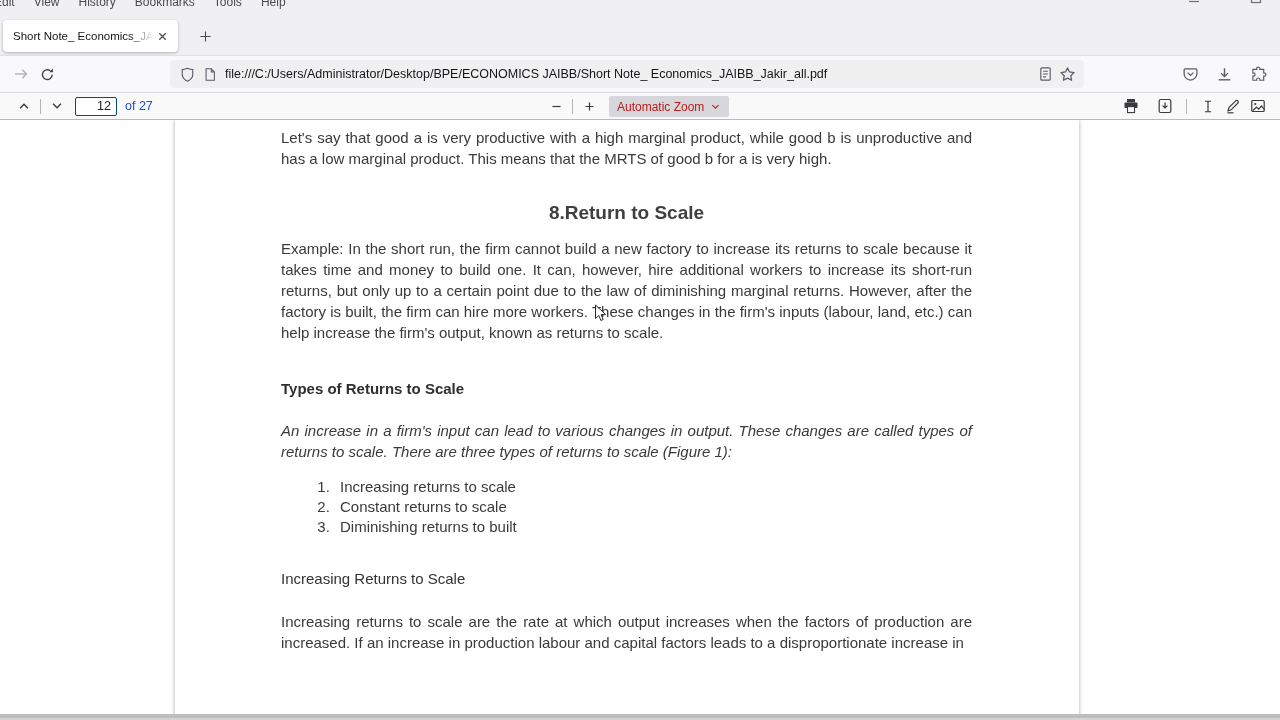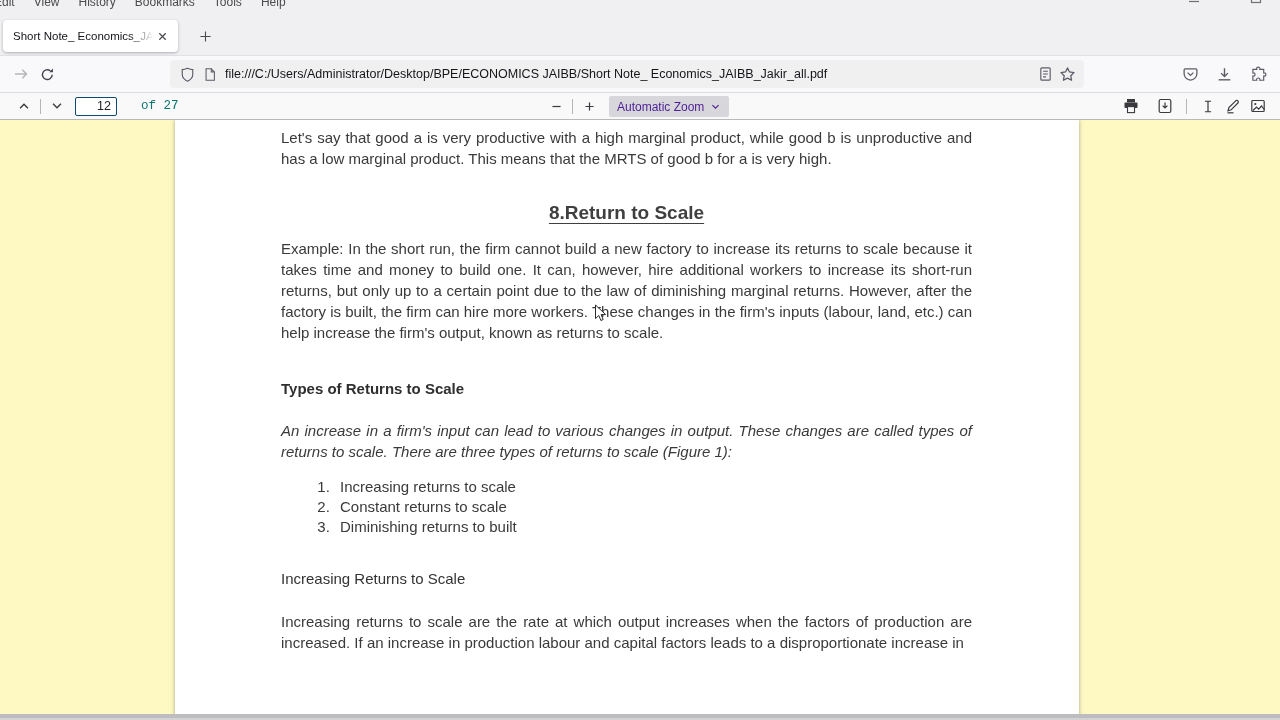--- a/index.html
+++ b/index.html
@@ -34,36 +34,36 @@
   .nav-right { margin-left:auto; display:flex; align-items:center; gap:14px; padding-right:12px; color:#5b5b66; }
   .nav-right .nav-icon { width:20px; height:20px; display:flex; align-items:center; justify-content:center; }
 
   
   .pdf-toolbar { height:27px; background:#f9f9fa; border-bottom:1px solid #b9b9bb; position:relative;
                  display:flex; align-items:center; padding:0 12px 0 14px; color:#3b3b3f; }
   .tb-btn { width:20px; height:20px; display:flex; align-items:center; justify-content:center; }
   .tb-sep { width:1px; height:15px; background:#b5b5b7; margin:0 6px; }
   .page-input { width:42px; height:19px; margin-left:8px; border:1px solid #0c4a6e; border-radius:2px;
                 background:#fff; font:12.5px "Liberation Sans", sans-serif; color:#202124; text-align:right; padding-right:5px; }
-  .page-count { margin-left:24px; font-size:12.5px; color:#0f766e;font-family:Liberation Mono, monospace; }
+  .page-count { margin-left:8px; font-size:12.5px; color:#1d4ed8; }
   .zoom-group { position:absolute; left:546px; top:0; height:27px; display:flex; align-items:center; }
   .zoom-select { margin-left:10px; width:120px; height:21px; background:#d7d7db; border-radius:2px;
-                 display:flex; align-items:center; padding:0 8px; font-size:12px; color:#4c1d95; }
+                 display:flex; align-items:center; padding:0 8px; font-size:12px; color:#b91c1c; }
   .zoom-select .zoom-label { flex:1; }
   .tb-right { margin-left:auto; display:flex; align-items:center; }
   .tb-right .gap-lg { width:14px; } .tb-right .gap-sm { width:5px; }
 
   
-  .content { position:relative; height:598px; background:#fef9c3; overflow:hidden; }
+  .content { position:relative; height:598px; background:#ffffff; overflow:hidden; }
   .pdf-page { position:absolute; left:175px; top:0; width:904px; height:640px; background:#fff;
               box-shadow:0 0 4px rgba(0,0,0,.35); padding:7px 107px 0 106px; }
   .page-text { font-size:15px; line-height:21px; color:#3a3a3a; }
   .page-text p { text-align:justify; }
   .doc-heading { text-align:center; font-size:19px; font-weight:bold; color:#3f3f3f;
-                 text-decoration:underline; text-underline-offset:4px; margin-top:33px; }
+                 text-underline-offset:4px; margin-top:33px; }
   .p2 { margin-top:37px; }
   .p3 { margin-top:15px; }
   .sub-bold { margin-top:35px; font-weight:bold; color:#2f2f2f; }
   .p4 { margin-top:21px;font-style:italic; }
   .doc-list { margin-top:15px; padding-left:53px; }
   .doc-list li { padding-left:6px; line-height:20px; }
   .sub-plain { margin-top:31px; color:#333; }
   .p5 { margin-top:22px; }
   .bottom-strip { position:absolute; left:0; right:0; bottom:0; height:4px; background:#bdbdbf; }
 

